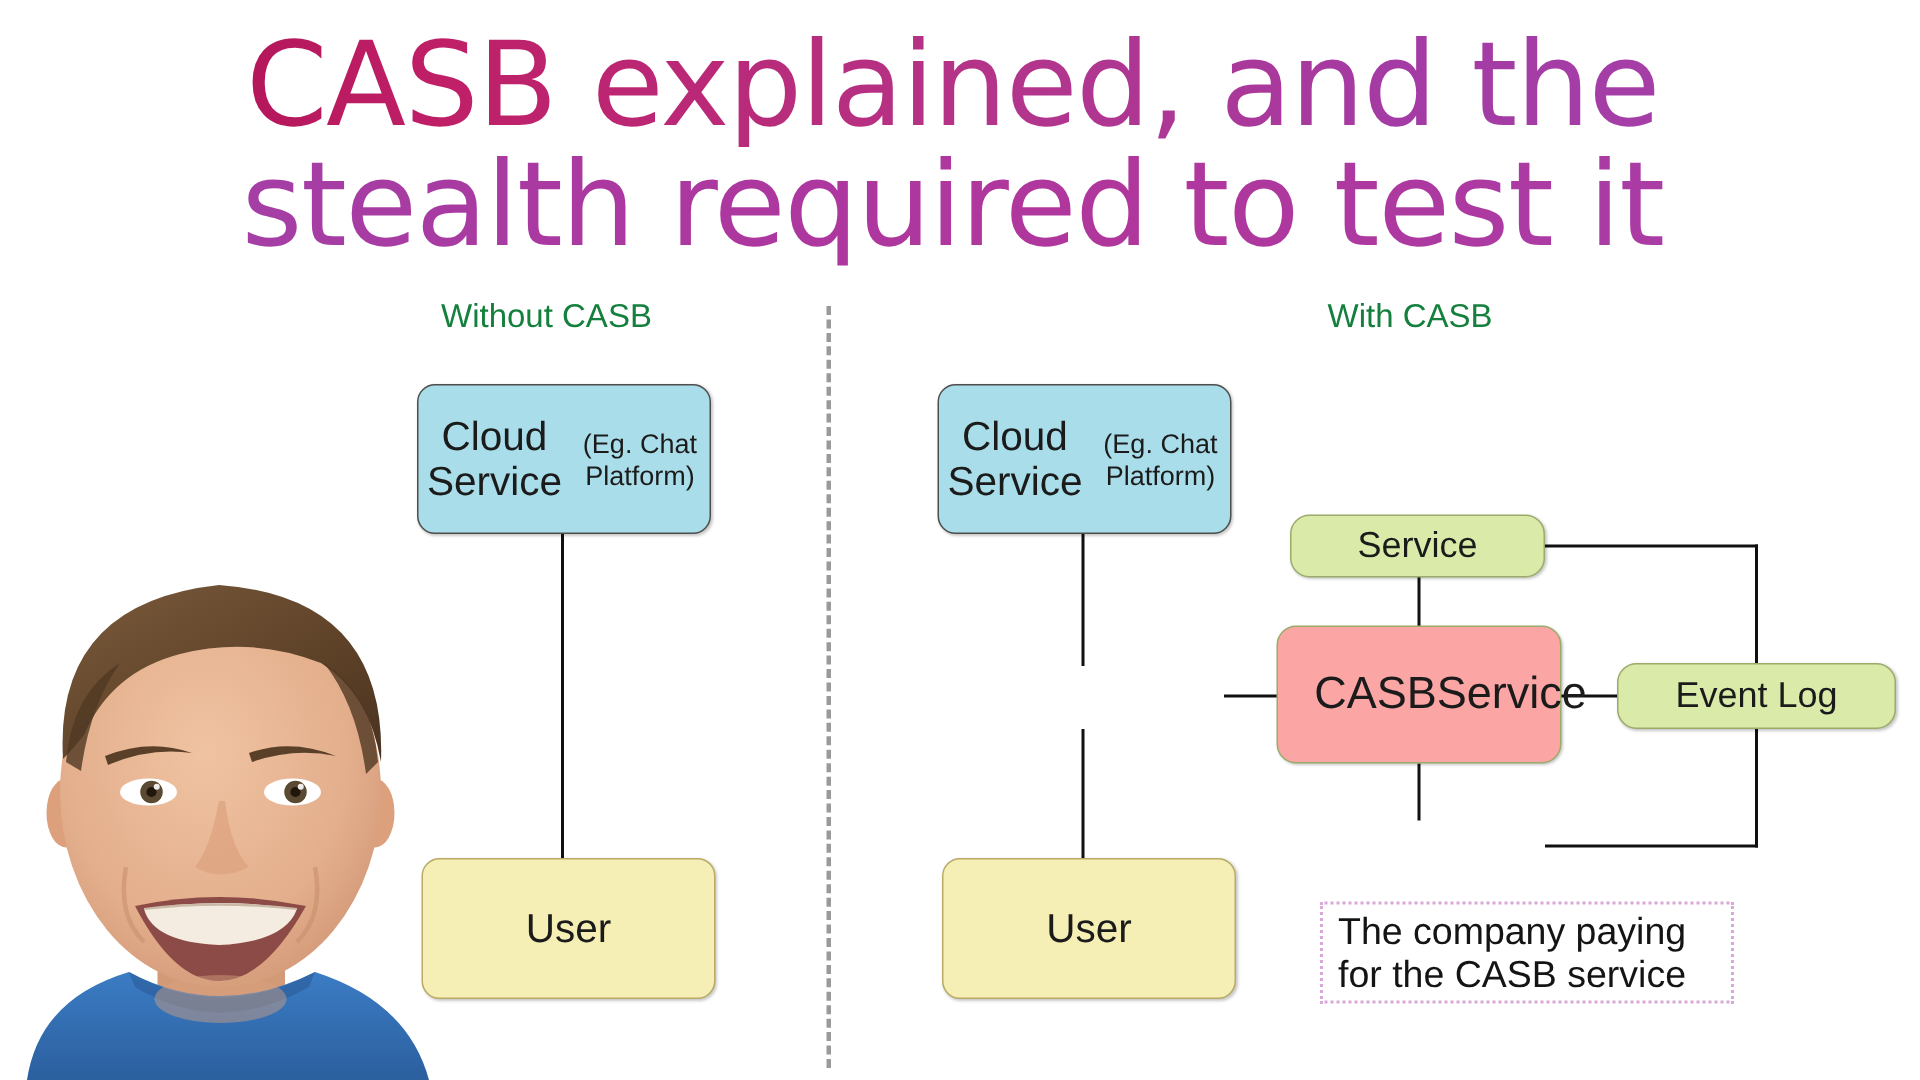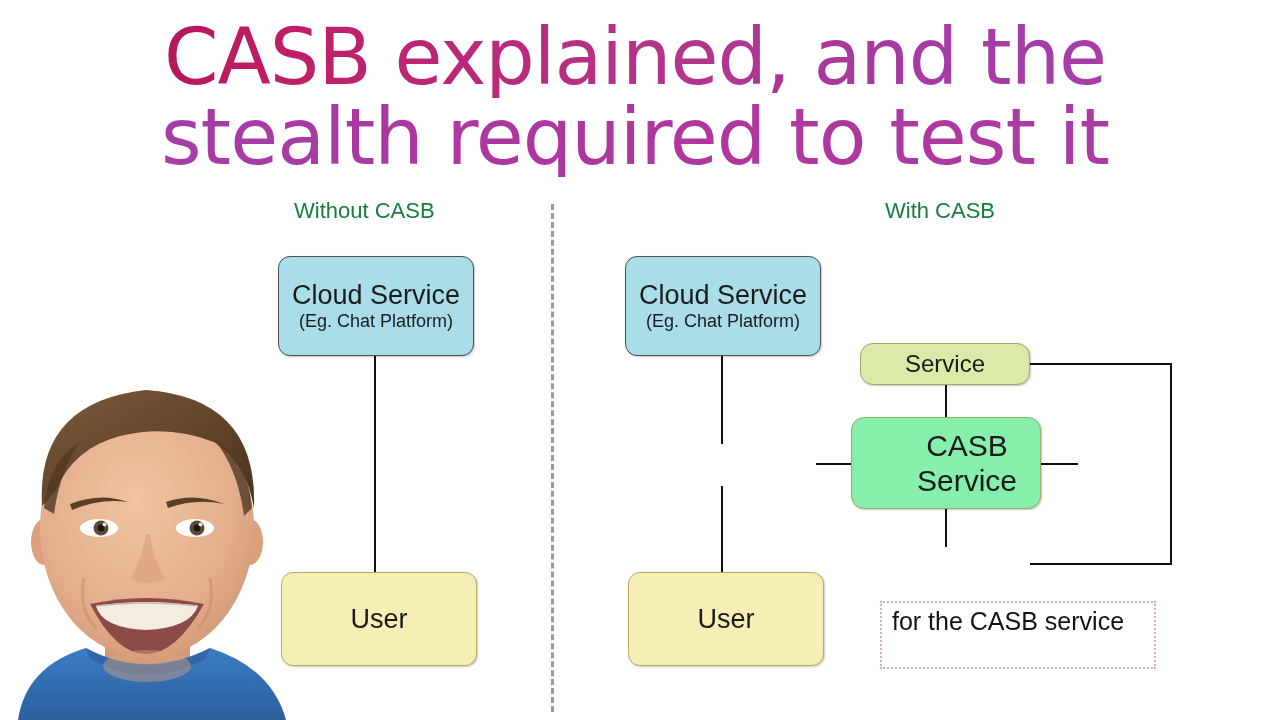--- a/index.html
+++ b/index.html
@@ -65,21 +65,20 @@
     white-space: nowrap;
   }
   #head-without { left: 294px; top: 198px; }
   #head-with    { left: 885px; top: 198px; }
 
   
   .node {
     position: absolute;
     box-sizing: border-box;
     display: flex;
-    flex-direction: column;
     align-items: center;
     justify-content: center;
     text-align: center;
     color: #1b1b1b;
     box-shadow: 1px 1px 2px rgba(0,0,0,0.22);
     z-index: 3;
   }
   .node .l1 { display:block; }
   .node .l2 { display:block; }
 
@@ -98,21 +97,21 @@
     font-size: 27px;
   }
 
   .node.green-pill {
     background: #d9eaa9;
     border: 1.5px solid #9bab6a;
     border-radius: 13px;
     font-size: 24px;
   }
   .node.green-big {
-    background: #86efac;
+    background: #fca5a5;
     border: 1.5px solid #9bab6a;
     border-radius: 13px;
     padding-left: 42px;
   }
   .node.green-big .l1,
   .node.green-big .l2 { font-size: 30px; line-height: 1.18; }
 
   
   .annotation {
     position: absolute;
@@ -203,23 +202,27 @@
 
   <div class="node green-pill" style="left:860px; top:343px; width:170px; height:42px;">
     <span class="l1">Service</span>
   </div>
 
   <div class="node green-big" style="left:851px; top:417px; width:190px; height:92px;">
     <span class="l1">CASB</span>
     <span class="l2">Service</span>
   </div>
 
+  <div class="node green-pill" style="left:1078px; top:442px; width:186px; height:44px;">
+    <span class="l1">Event Log</span>
+  </div>
 
 
   <div class="annotation" style="left:880px; top:601px; width:276px; height:68px;">
+    <div>The company paying</div>
     <div>for the CASB service</div>
   </div>
 
   <div class="presenter">
     <svg width="368" height="354" viewBox="0 0 368 354" xmlns="http://www.w3.org/2000/svg">
       <defs>
         <radialGradient id="skinGrad" cx="45%" cy="40%" r="70%">
           <stop offset="0%" stop-color="#f0c3a2"></stop>
           <stop offset="65%" stop-color="#e3ae8c"></stop>
           <stop offset="100%" stop-color="#cf9372"></stop>

